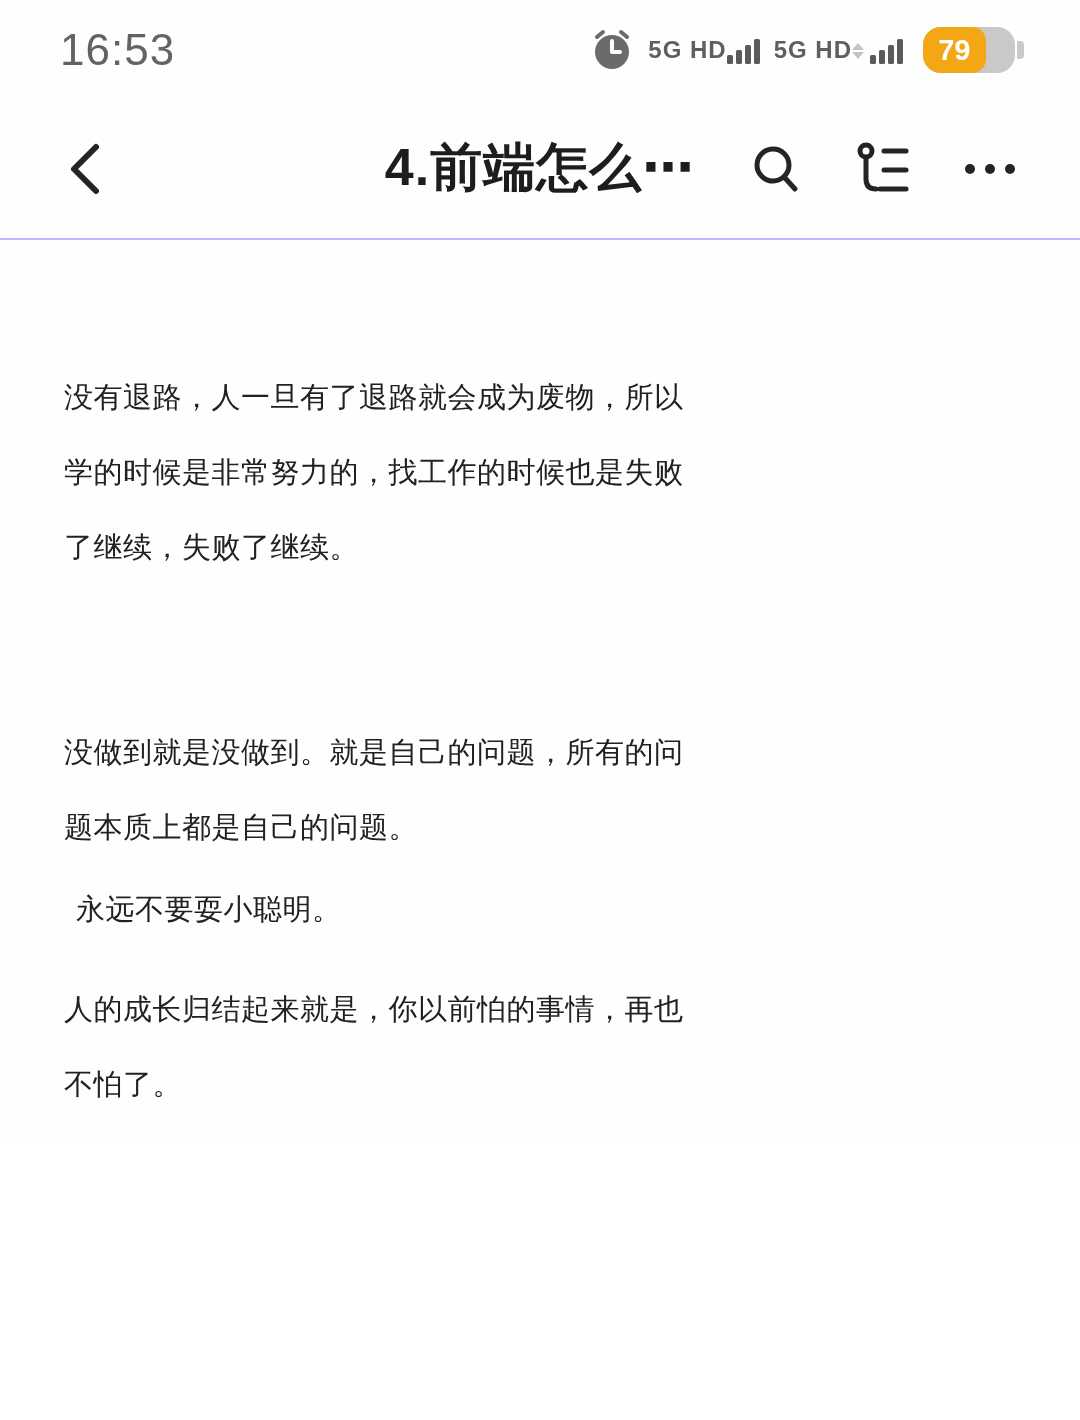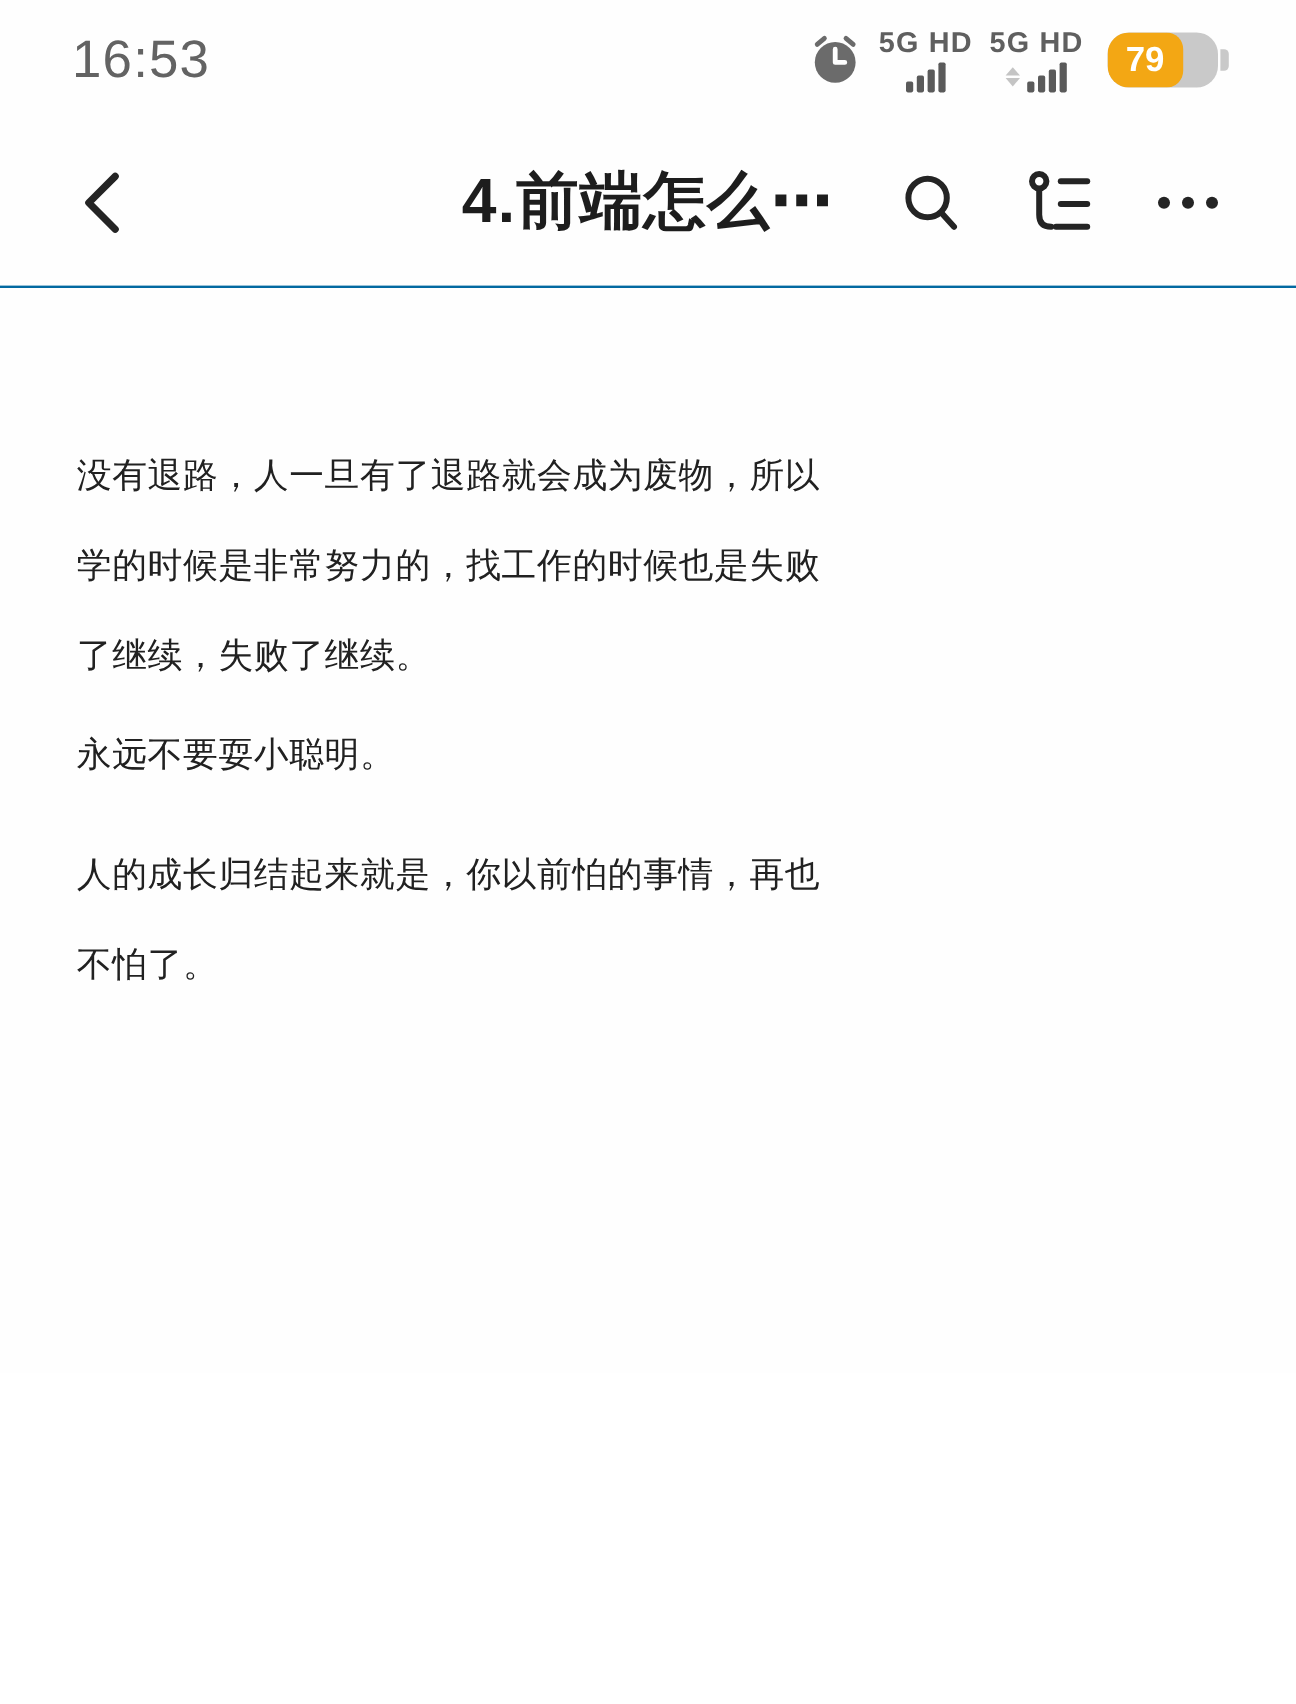--- a/index.html
+++ b/index.html
@@ -10,51 +10,51 @@
   }
   .screen { width:1080px; height:1144px; background:#fefefe; position:relative; }
 
   
   .status-bar {
     height:100px; display:flex; align-items:center;
     justify-content:space-between; padding:0 56px 0 60px;
   }
   .time { font-size:44px; color:#636363; font-weight:500; letter-spacing:1px; }
   .status-right { display:flex; align-items:center; gap:14px; }
-  .net-group { display:flex; flex-direction:column; align-items:center; }
+  .net-group { display:flex; flex-direction:row; align-items:center; }
   .net-label { font-size:24px; font-weight:700; color:#5f5f5f; letter-spacing:1px; line-height:26px; white-space:nowrap; }
   .bars { display:flex; align-items:flex-end; gap:3px; height:26px; margin-top:2px; }
   .bars i { display:block; width:6px; background:#5a5a5a; border-radius:1.5px; }
   .bars i:nth-of-type(1){height:9px;} .bars i:nth-of-type(2){height:14px;}
   .bars i:nth-of-type(3){height:19px;} .bars i:nth-of-type(4){height:25px;}
   .arrows { display:flex; flex-direction:column; gap:2px; margin-right:3px; align-self:center; }
   .arrows b { width:0; height:0; border-left:6px solid transparent; border-right:6px solid transparent; }
   .arrows b.up { border-bottom:7px solid #c4c4c4; }
   .arrows b.down { border-top:7px solid #c4c4c4; }
   .battery { position:relative; width:92px; height:46px; border-radius:18px; background:#c9c9c9; overflow:hidden; margin-left:6px; }
   .battery-fill { position:absolute; left:0; top:0; height:100%; width:68%;
     background:#f3a714; border-radius:14px; display:flex; align-items:center; justify-content:center; }
   .battery-fill span { color:#ffffff; font-size:29px; font-weight:700; }
   .battery-nub { width:7px; height:18px; background:#c9c9c9; border-radius:0 4px 4px 0; margin-left:2px; }
 
   
   .nav-bar { height:140px; position:relative; display:flex; align-items:center;
-    padding:0 60px; border-bottom:2px solid #0369a1; }
+    padding:0 60px; border-bottom:2px solid #c4b5fd; }
   .nav-title { position:absolute; left:50%; top:50%; transform:translate(-50%,-52%);
     font-size:52px; font-weight:700; color:#1d1d1d; white-space:nowrap; letter-spacing:1px; }
   .nav-actions { margin-left:auto; display:flex; align-items:center; gap:48px; }
   .icon-btn { display:flex; align-items:center; justify-content:center; cursor:pointer; background:none; border:none; }
 
   
   .content { padding:120px 64px 0 64px; }
   .para { font-size:29px; line-height:75px; color:#212121; white-space:pre-line;
     letter-spacing:0.5px; }
   .para.p2 { margin-top:130px; }
   .para.p3 { margin-top:28px; }
-  .para.p4 { margin-top:7px; }
+  .para.p4 { margin-top:7px;margin-left:12px; }
   .para.p5 { margin-top:6px; }
   .para.p6 { margin-top:25px; }
 </style>
 </head>
 <body>
 
 <div class="screen">
 
   <div class="status-bar">
     <span class="time">16:53</span>
@@ -135,19 +135,21 @@
           <circle cx="50" cy="28" r="5" fill="#242424"></circle>
         </svg>
       </button>
     </div>
   </div>
 
   <div class="content">
     <p class="para p1">没有退路，人一旦有了退路就会成为废物，所以
 学的时候是非常努力的，找工作的时候也是失败
 了继续，失败了继续。</p>
+    <p class="para p2">没做到就是没做到。就是自己的问题，所有的问
+题本质上都是自己的问题。</p>
     <p class="para p4">永远不要耍小聪明。</p>
     <p class="para p6">人的成长归结起来就是，你以前怕的事情，再也
 不怕了。</p>
 
   </div>
 
 </div>
 
 </body></html>

